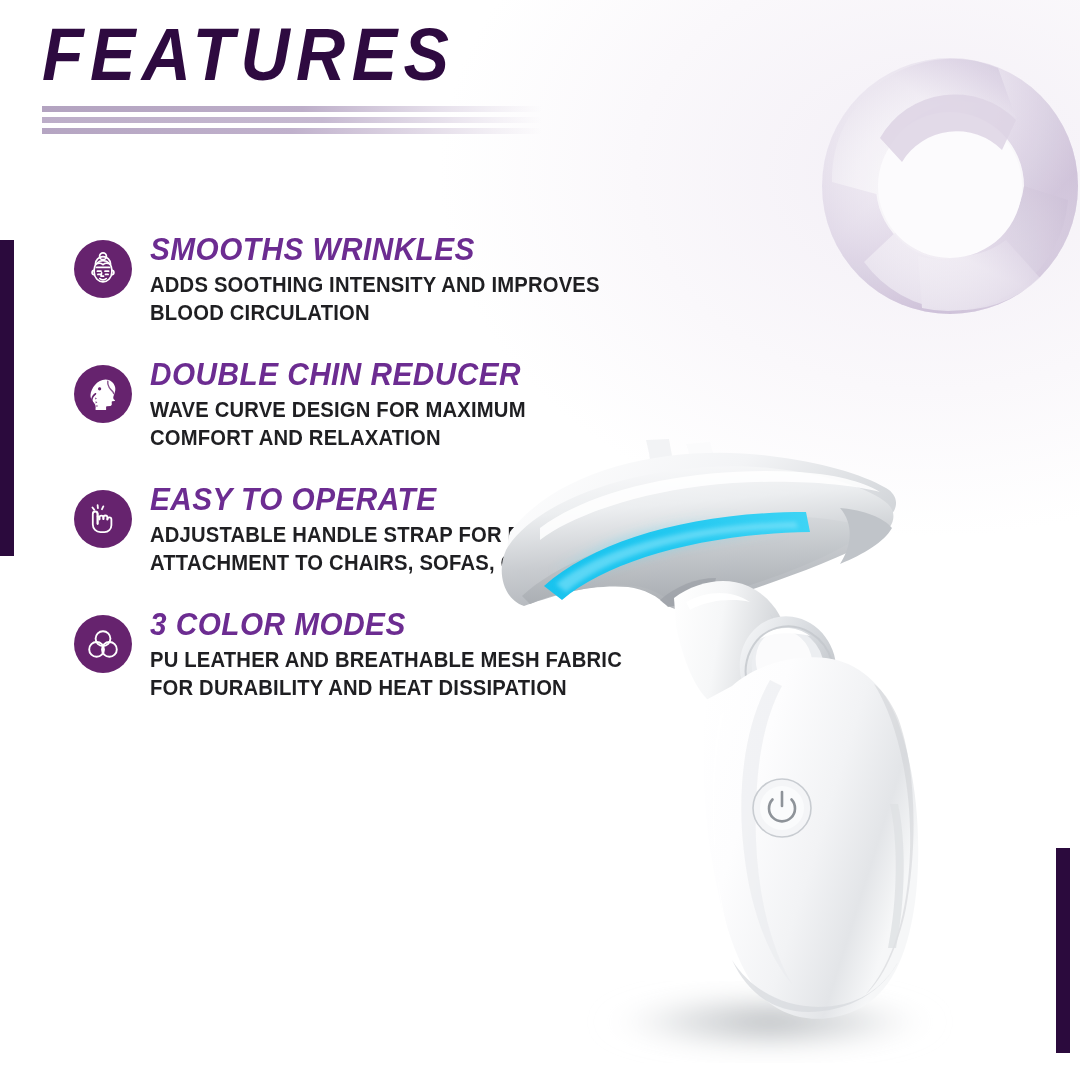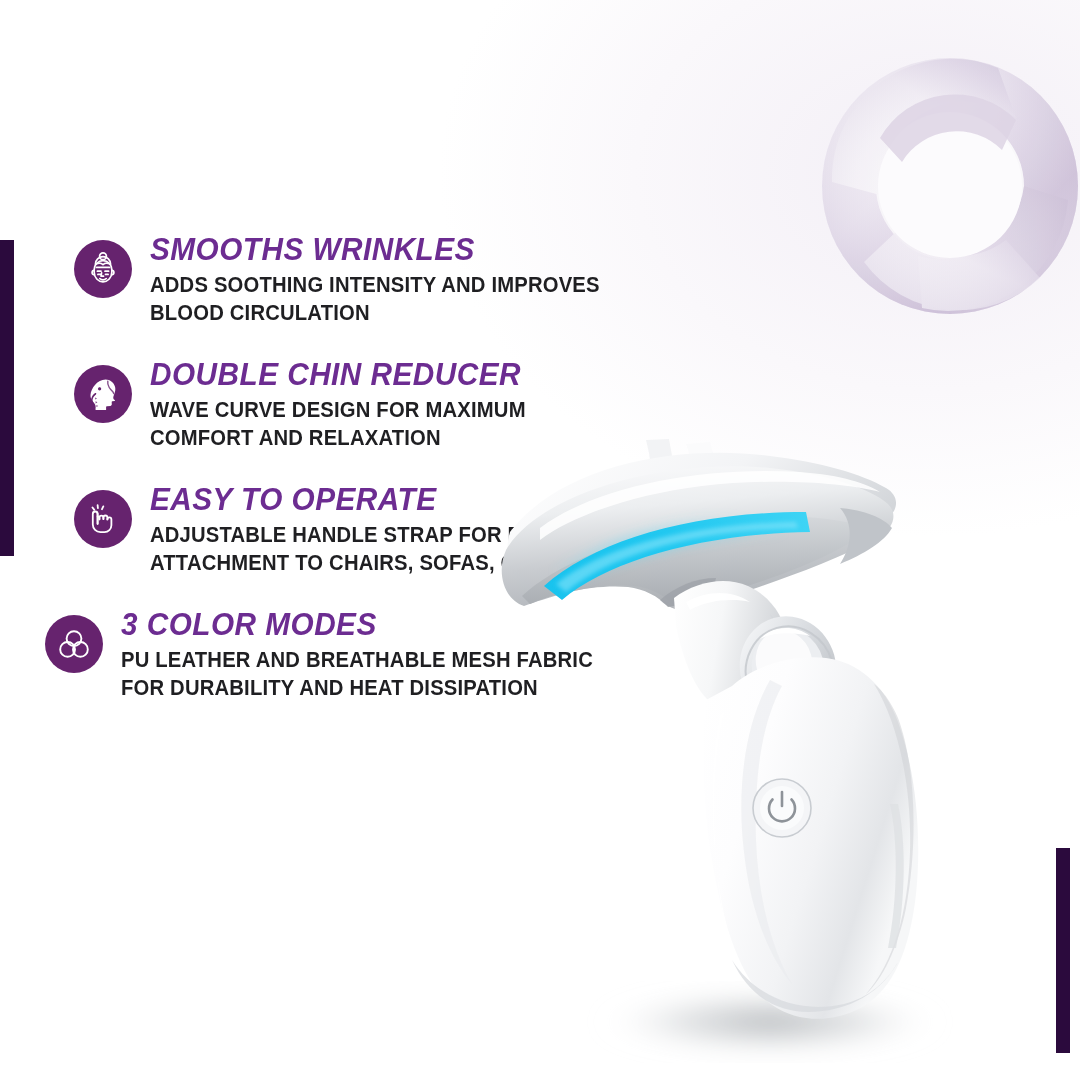--- a/index.html
+++ b/index.html
@@ -57,21 +57,21 @@
   .rule:nth-child(2){
     background: linear-gradient(to right, #bcadc8 0%, #c6b9d1 56%, #ece7f0 84%, rgba(255,255,255,0) 100%);
   }
   .rule:nth-child(3){
     background: linear-gradient(to right, #b5a5c2 0%, #c0b1cc 50%, #e9e3ed 82%, rgba(255,255,255,0) 100%);
   }
 
   
   .features { position:absolute; left:74px; top:222px; width:560px; }
   .feature { position:relative; display:flex; align-items:flex-start; margin-bottom:20px; }
-  .feature:last-child { margin-bottom:0;justify-content:flex-end; }
+  .feature:last-child { margin-bottom:0; }
 
   .ficon {
     flex:0 0 auto;
     width:58px; height:58px;
     border-radius:50%;
     background:#66236e;
     display:flex; align-items:center; justify-content:center;
     margin-top:18px;
   }
   .ficon svg { display:block; }
@@ -144,20 +144,28 @@
         <ellipse cx="148" cy="196" rx="128" ry="128" fill="url(#tgshade)"></ellipse>
         <ellipse cx="148" cy="196" rx="72" ry="72" fill="#fdfcfe"></ellipse>
         <path d="M78 148 A86 86 0 0 1 214 130 L200 160 A64 64 0 0 0 100 172 Z" fill="#ddd3e4" opacity=".85"></path>
       </g>
     </svg>
   </div>
 
   <div class="edge-bar left"></div>
   <div class="edge-bar right"></div>
 
+  <div class="title-block">
+    <div class="title">FEATURES</div>
+    <div class="rules">
+      <div class="rule"></div>
+      <div class="rule"></div>
+      <div class="rule"></div>
+    </div>
+  </div>
 
   <div class="features">
 
     <div class="feature">
       <div class="ficon">
         <svg width="40" height="40" viewBox="0 0 40 40">
           <g fill="none" stroke="#ffffff" stroke-width="1.7" stroke-linecap="round" stroke-linejoin="round">
             <circle cx="20" cy="7.3" r="3.4"></circle>
             <path d="M12.4 15.3c0-4.2 3.4-7.6 7.6-7.6s7.6 3.4 7.6 7.6"></path>
             <path d="M11.2 20.6c0-5 3.9-9 8.8-9s8.8 4 8.8 9v2.6c0 5.3-3.9 9.6-8.8 9.6s-8.8-4.3-8.8-9.6z"></path>

